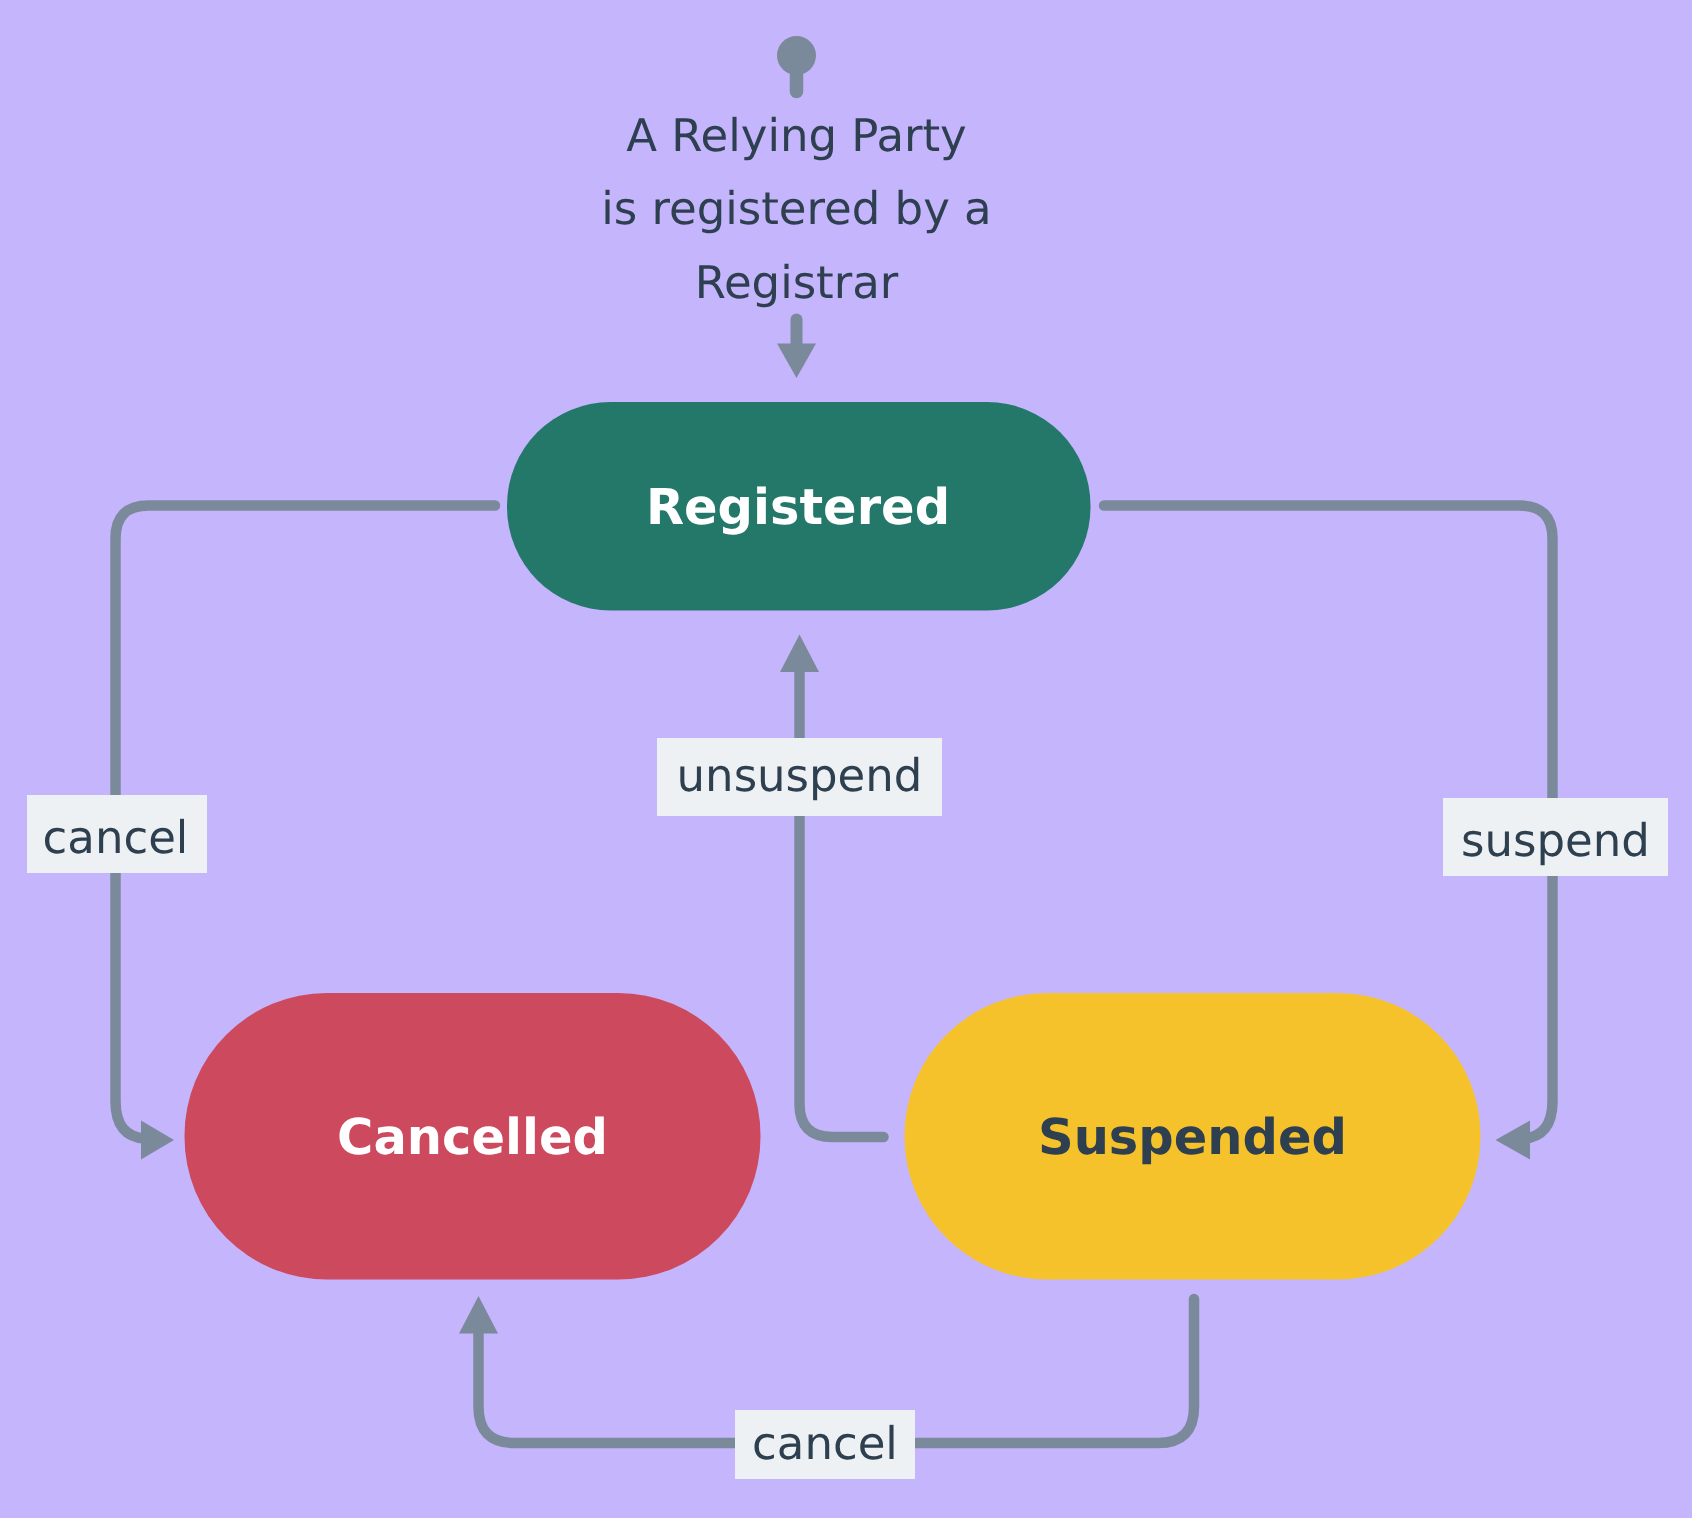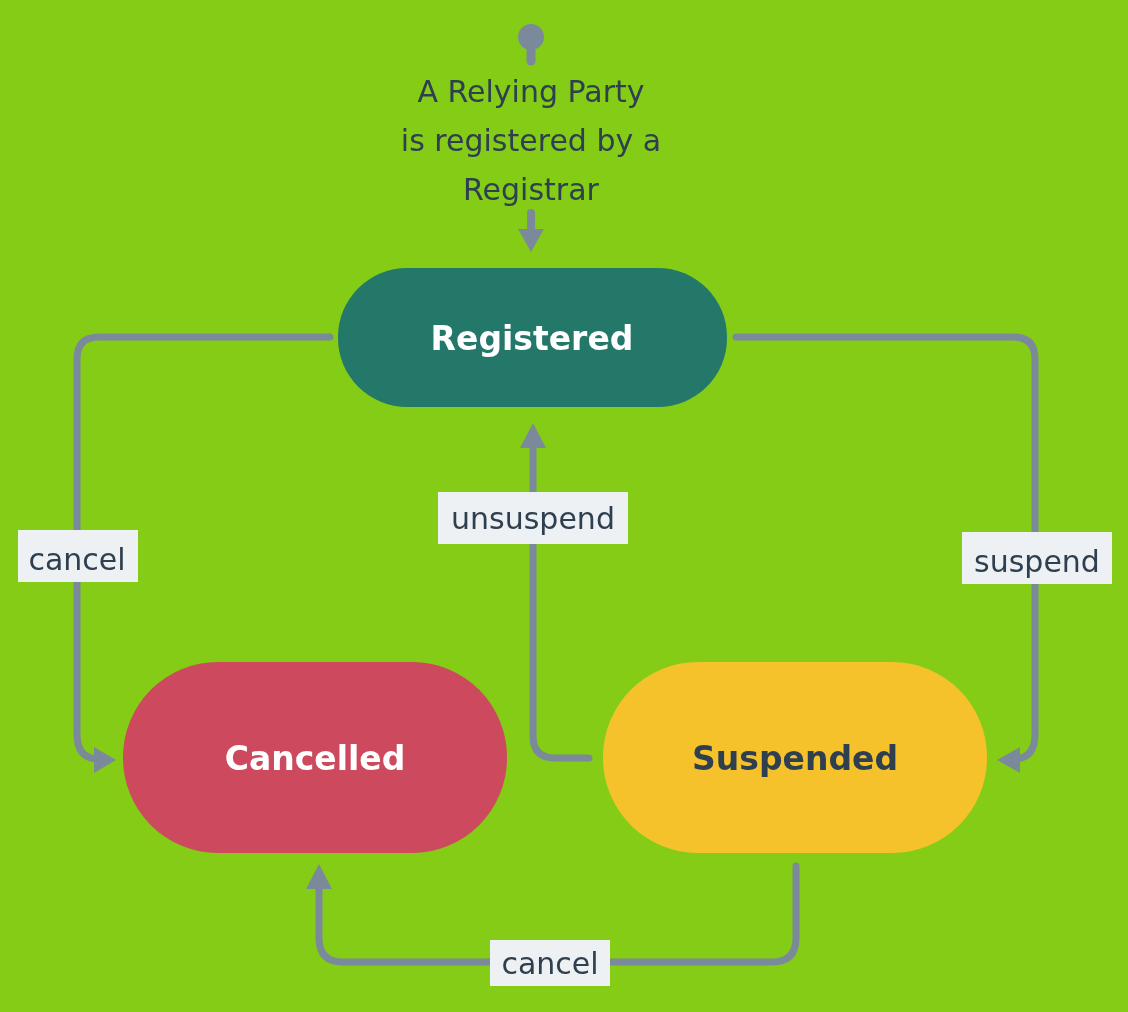--- a/index.html
+++ b/index.html
@@ -5,21 +5,21 @@
   html, body {
     margin: 0;
     padding: 0;
     background: #eef1f4;
     font-family: "DejaVu Sans", "Liberation Sans", sans-serif;
   }
   .canvas-wrap {
     position: relative;
     width: 1128px;
     height: 1012px;
-    background: #84cc16;
+    background: #c4b5fd;
     overflow: hidden;
   }
   svg { display: block; }
   .edge {
     fill: none;
     stroke-width: 7;
     stroke-linecap: round;
     stroke-linejoin: round;
   }
   .pin-stem {

